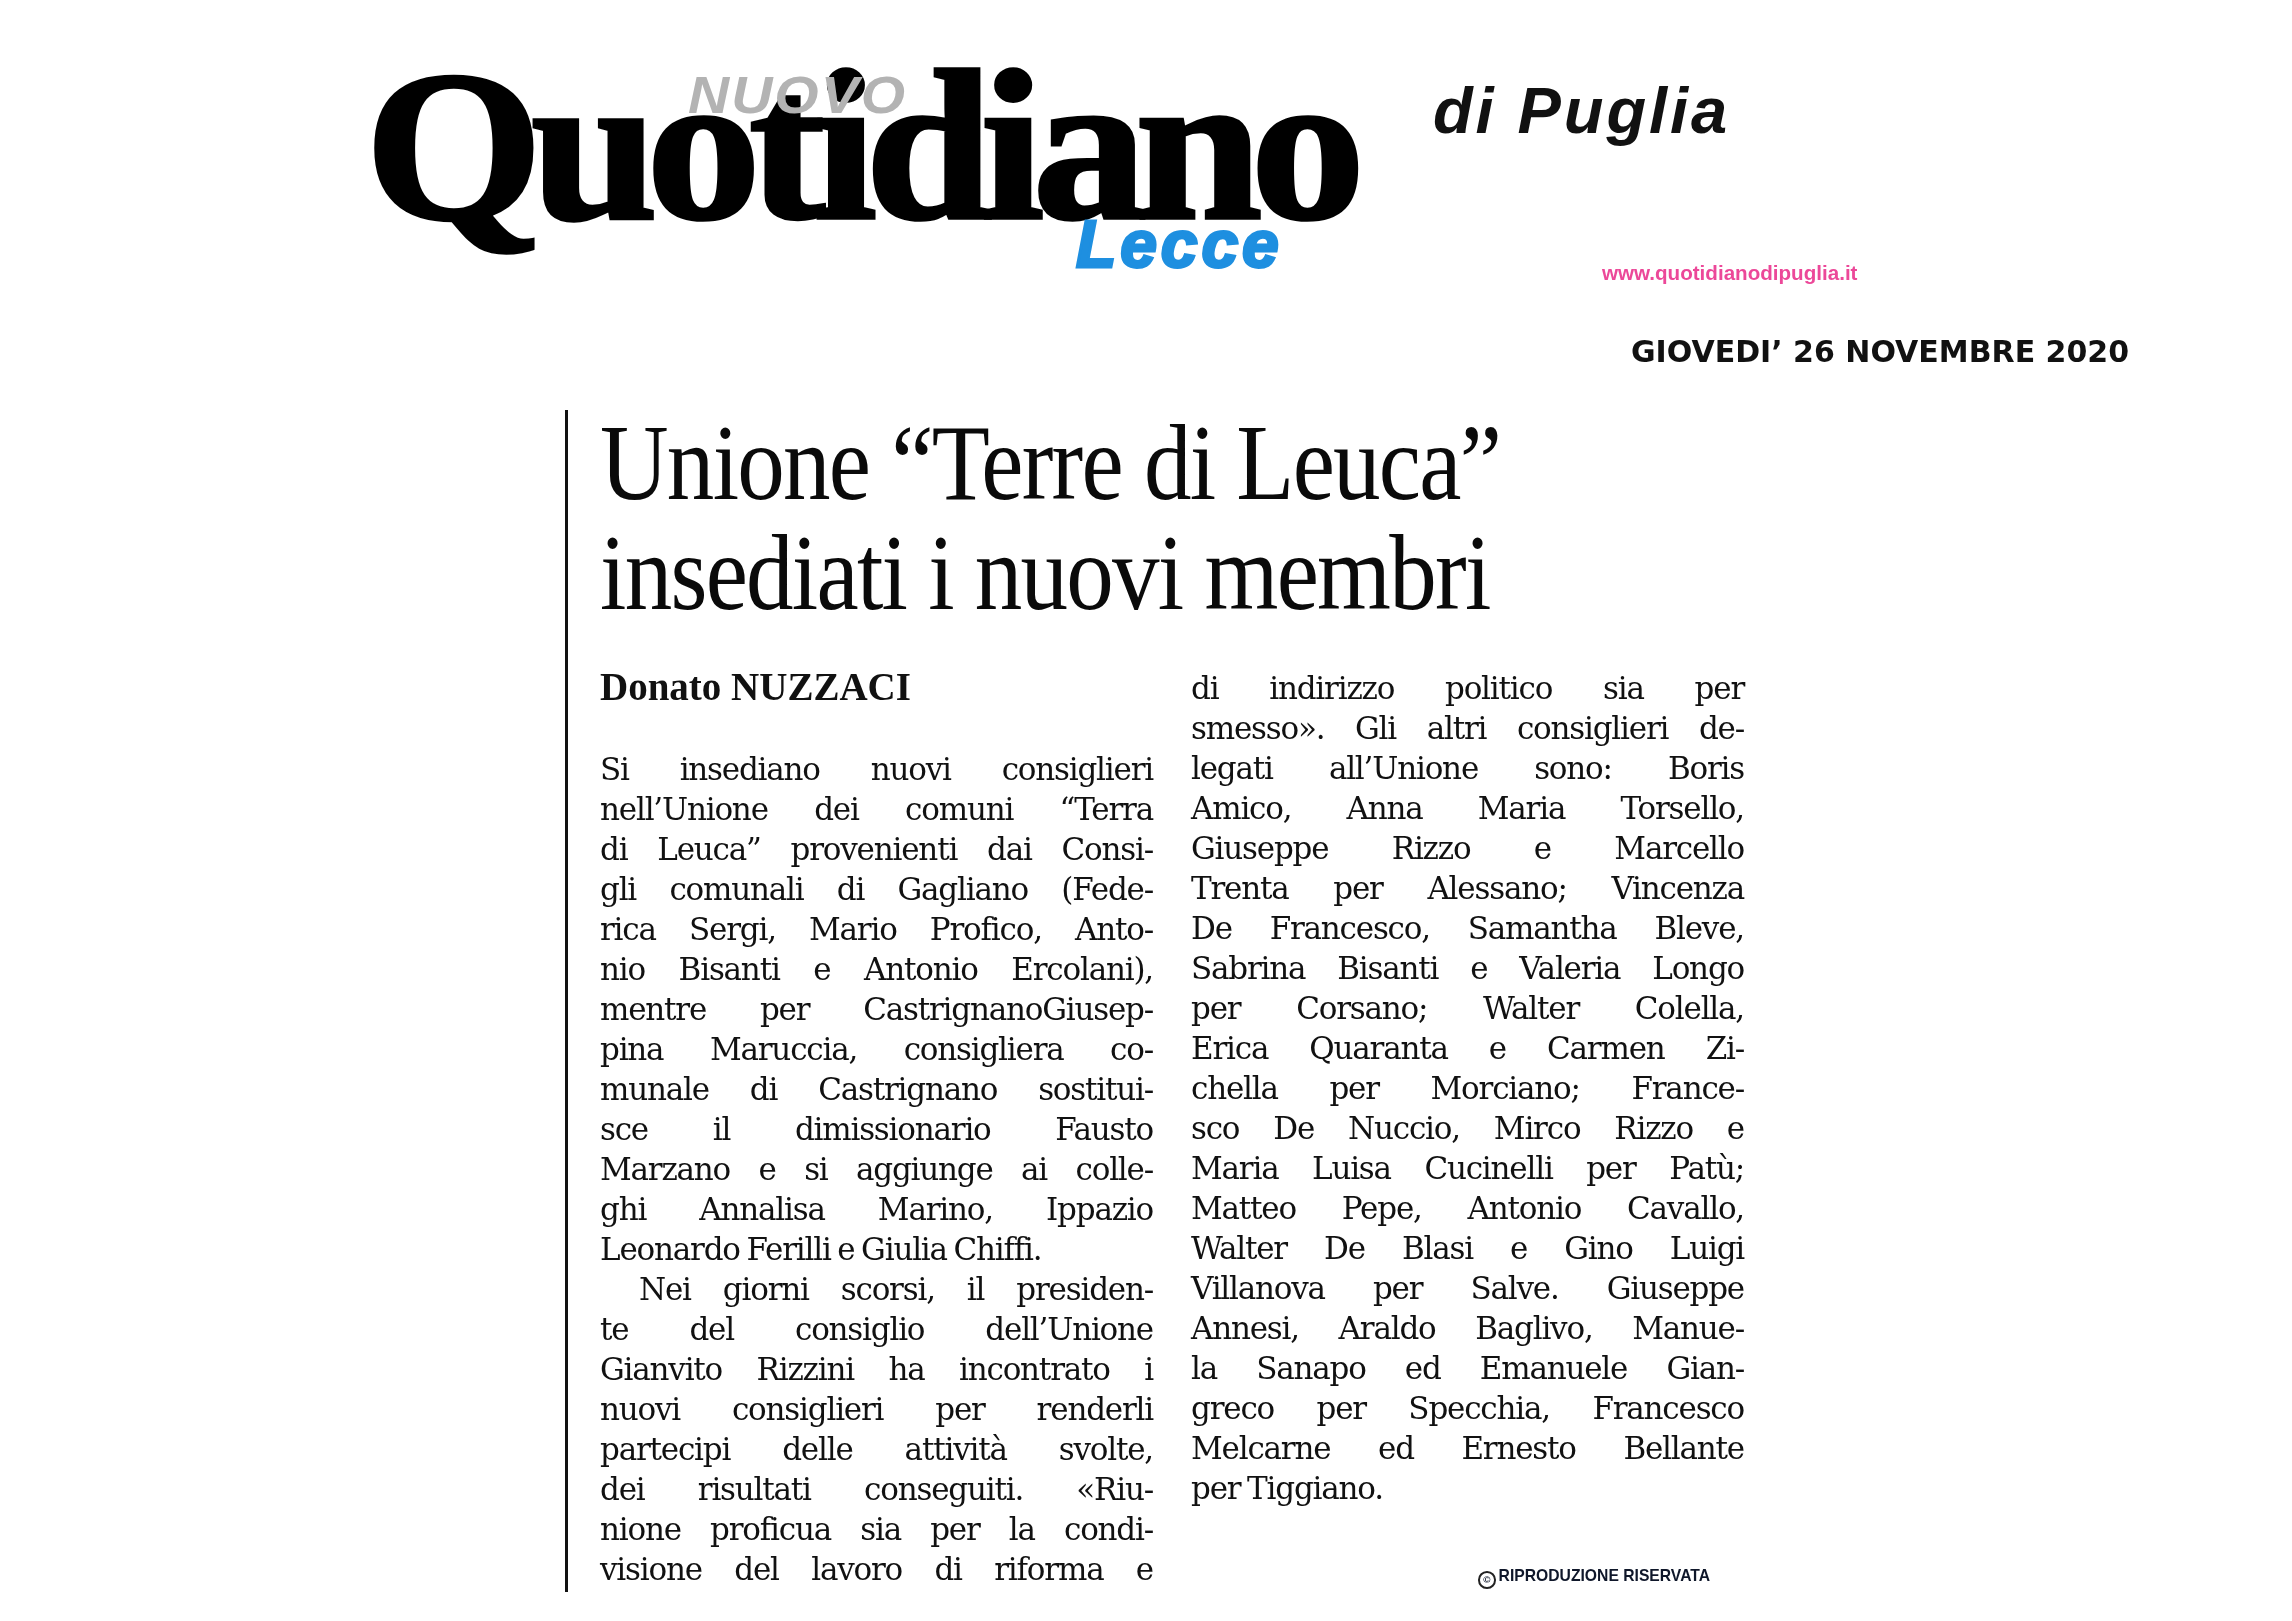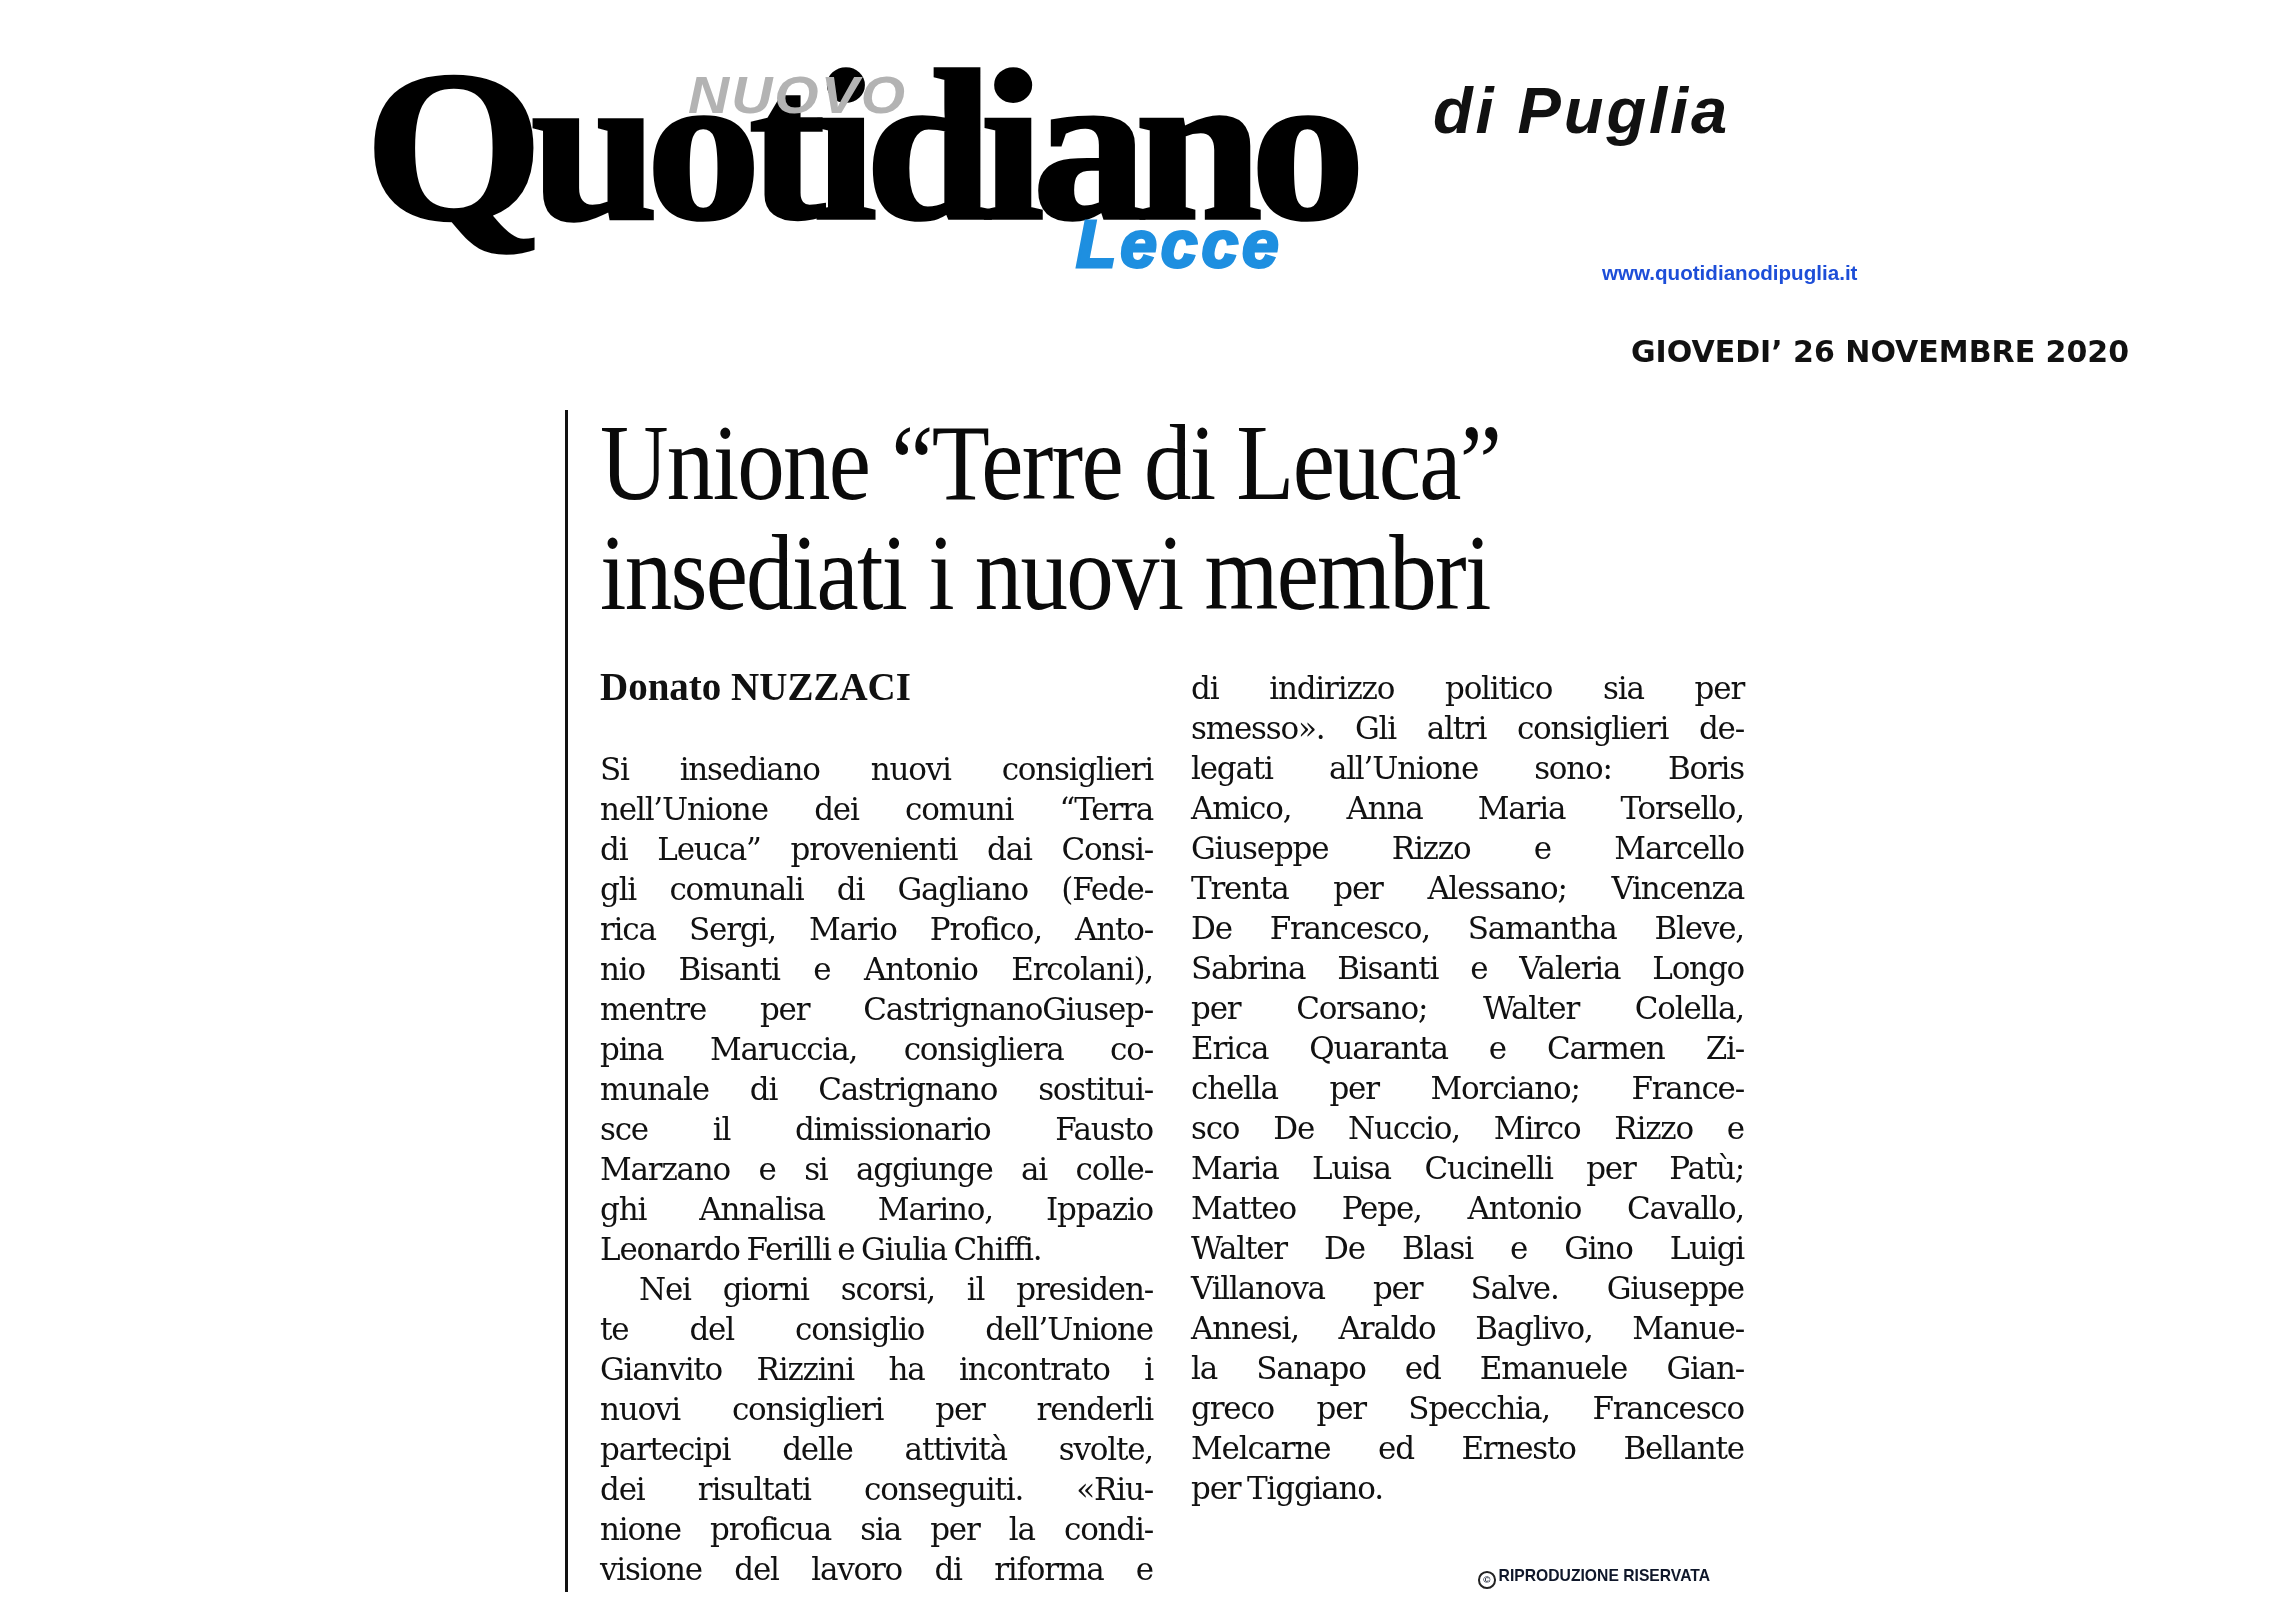--- a/index.html
+++ b/index.html
@@ -74,21 +74,21 @@
       letter-spacing: 3.9px;
       -webkit-text-stroke: 2.9px #1e8fe0;
     }
     .mh-url {
       position: absolute;
       left: 1237px;
       top: 214px;
       font-family: "Liberation Sans", sans-serif;
       font-weight: bold;
       font-size: 20.6px;
-      color: #1d4ed8;
+      color: #ec4899;
       line-height: 1;
     }
     
     .date-line {
       position: absolute;
       left: 1631px;
       top: 337px;
       font-family: "DejaVu Sans", sans-serif;
       font-weight: bold;
       font-size: 30px;

